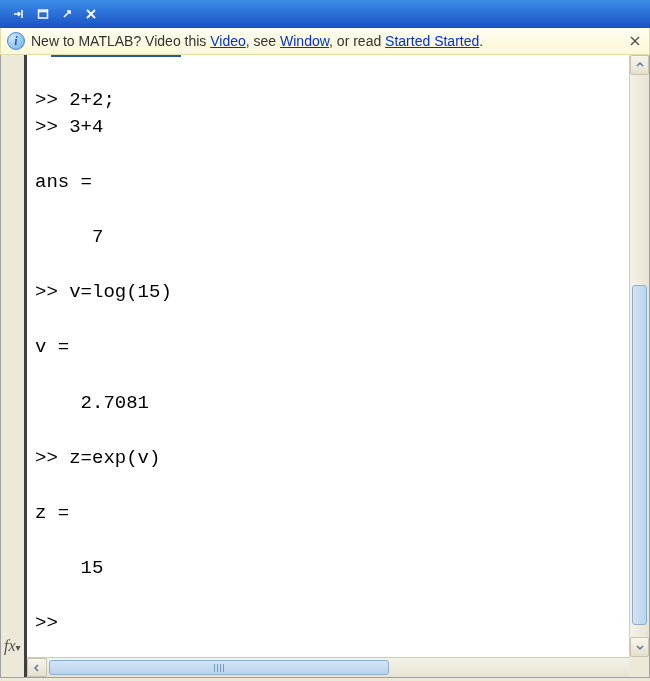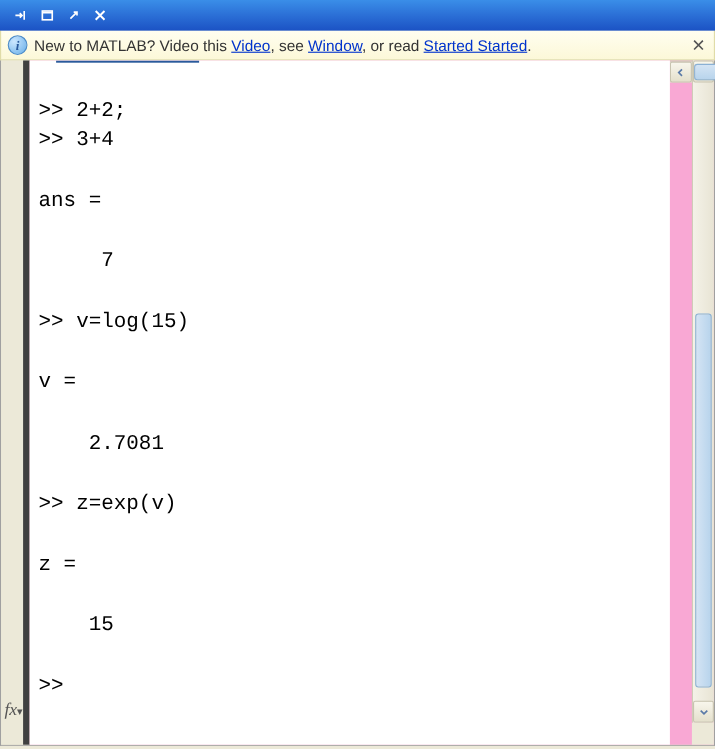--- a/index.html
+++ b/index.html
@@ -78,37 +78,37 @@
 
     .content-wrap {
       display: flex;
       height: calc(100% - 28px - 30px);
       border: 1px solid #a0a0a0;
       border-top: none;
     }
     .gutter {
       width: 26px;
       background: #ece9d8;
-      border-right: 6px solid #404040;
+      border-right: 3px solid #404040;
       position: relative;
     }
     .fx-icon {
       position: absolute;
       bottom: 22px;
       left: 3px;
       font-family: 'Times New Roman', serif;
       font-size: 16px;
       font-style: italic;
       color: #555;
     }
     .main-area {
       flex: 1;
       display: flex;
-      flex-direction: row;
-      background: #f9a8d4;
+      flex-direction: column;
+      background: #fde047;
       position: relative;
     }
     .editor {
       flex: 1;
       background: white;
       font-family: 'Courier New', monospace;
       font-size: 19px;
       color: #000;
       padding: 4px 8px 4px 8px;
       white-space: pre;

